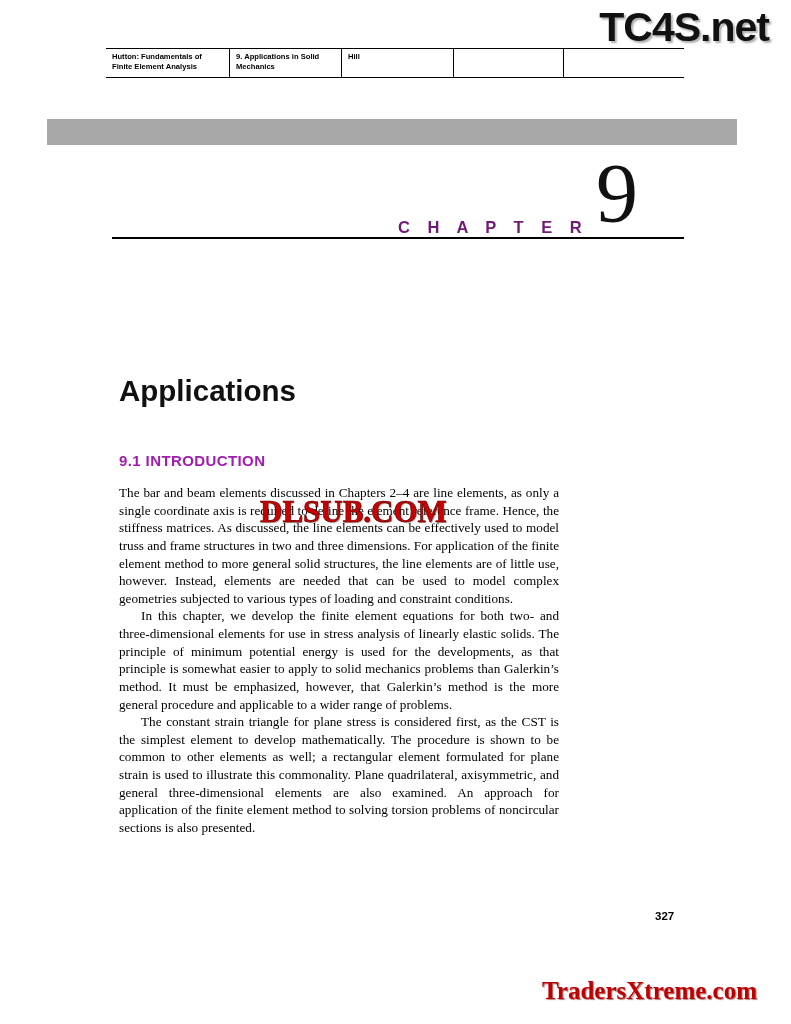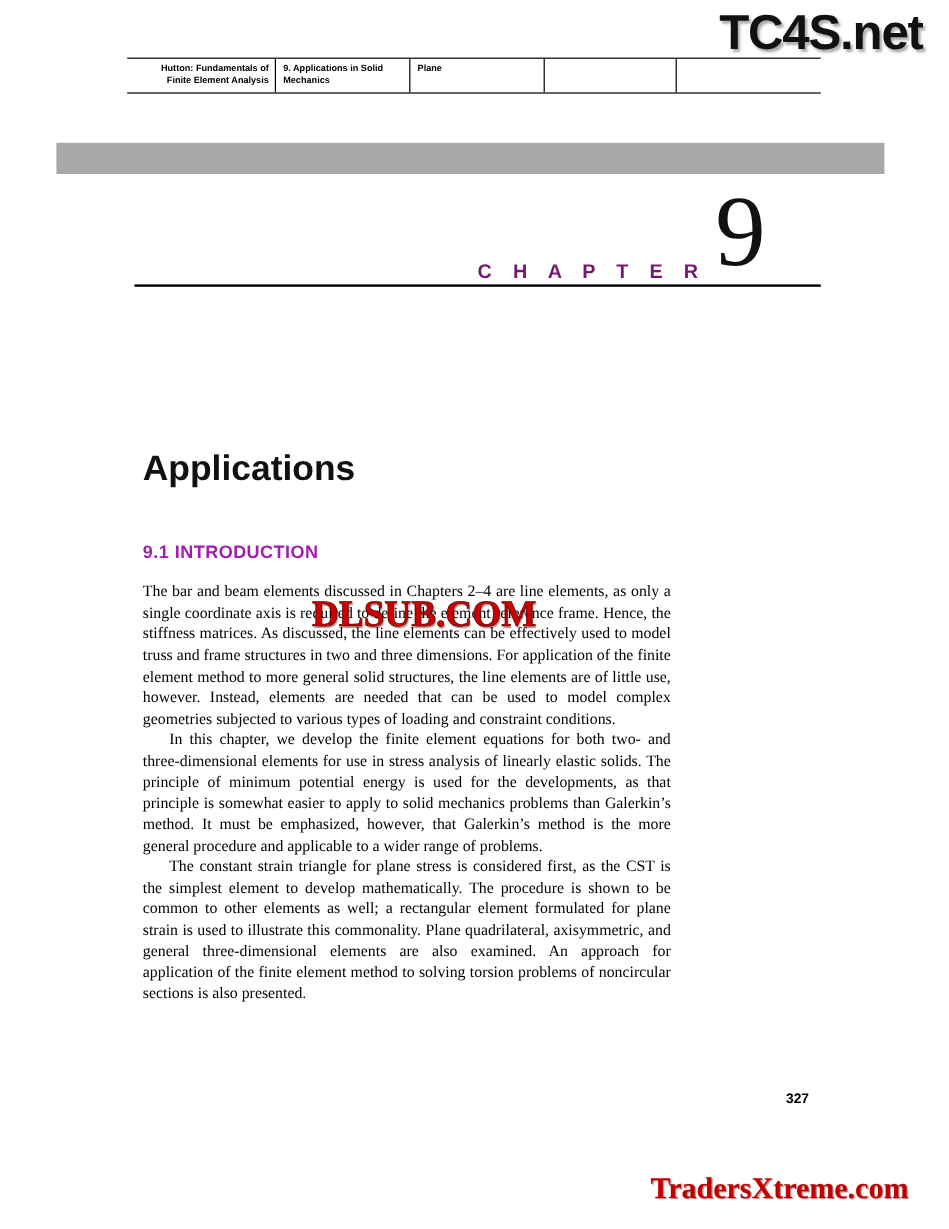--- a/index.html
+++ b/index.html
@@ -64,21 +64,21 @@
   }
   .hb-cell {
     box-sizing: border-box;
     font-family: "Liberation Sans", sans-serif;
     font-size: 7.6px;
     font-weight: bold;
     line-height: 1.32;
     padding: 3px 5px 0 6px;
     color: #000;
   }
-  .hb-c1 { width: 124px; border-right: 1.2px solid #000; text-align: right; }
+  .hb-c1 { width: 124px; border-right: 1.2px solid #000; text-align: left; }
   .hb-c2 { width: 112px; border-right: 1.2px solid #000; }
   .hb-c3 { width: 112px; border-right: 1.2px solid #000; }
   .hb-c4 { width: 110px; border-right: 1.2px solid #000; }
   .hb-c5 { width: 120px; text-align: center; font-weight: normal; font-size: 7.4px; }
 
   
   .gray-bar {
     position: absolute;
     top: 119px;
     left: 47px;
@@ -169,21 +169,21 @@
     font-size: 11.5px;
     color: #000;
   }
 </style>
 </head>
 <body>
 
 <div class="header-band">
   <div class="hb-cell hb-c1">Hutton: Fundamentals of Finite Element Analysis</div>
   <div class="hb-cell hb-c2">9. Applications in Solid Mechanics</div>
-  <div class="hb-cell hb-c3">Plane</div>
+  <div class="hb-cell hb-c3">Hill</div>
   <div class="hb-cell hb-c4"></div>
 </div>
 
 <div class="gray-bar"></div>
 <div class="chapter-rule"></div>
 <div class="chapter-word">C H A P T E R</div>
 <div class="chapter-num">9</div>
 
 <div class="chapter-title">
   <div>Applications</div>

